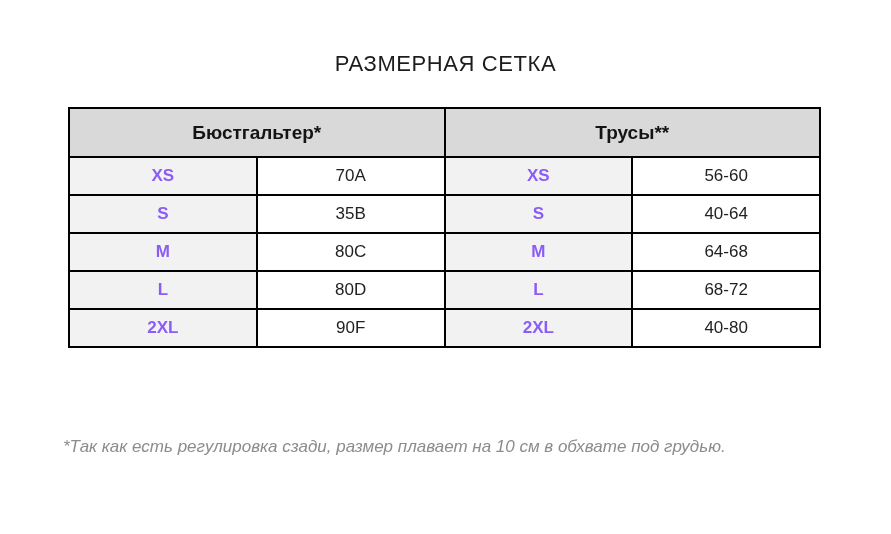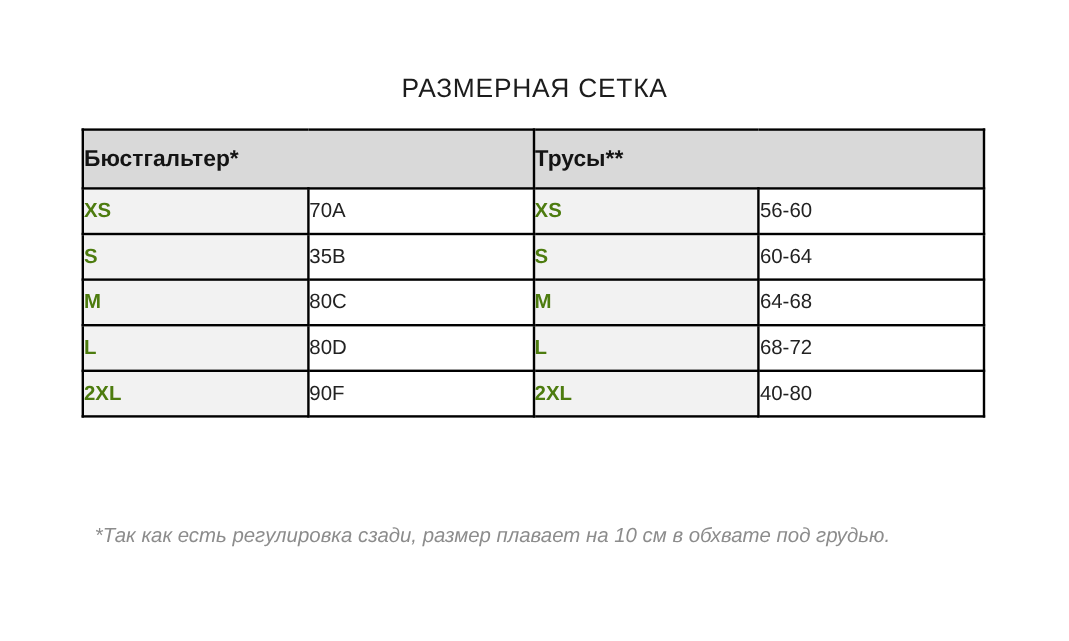--- a/index.html
+++ b/index.html
@@ -18,72 +18,71 @@
   }
   .canvas {
     position: relative;
     width: 891px;
     height: 534px;
     background: #ffffff;
     overflow: hidden;
   }
   .page-title {
     position: absolute;
-    top: 61px;
+    top: 51px;
     left: 0;
     width: 100%;
     text-align: center;
     font-size: 22px;
     font-weight: 400;
     letter-spacing: 0.6px;
     color: #1c1c1c;
   }
   table.size-table {
     position: absolute;
     left: 68px;
     top: 107px;
     width: 753px;
     border-collapse: collapse;
     table-layout: fixed;
   }
   table.size-table col { width: 25%; }
   table.size-table th,
   table.size-table td {
     border: 2px solid var(--border-color);
-    text-align: left;
+    text-align: center;
     vertical-align: middle;
     overflow: hidden;
     white-space: nowrap;
   }
   table.size-table th {
     height: 49px;
     background: var(--header-bg);
     font-size: 19px;
     font-weight: 700;
     color: #141414;
   }
   table.size-table td { height: 38px; font-size: 17px; }
   td.size-cell {
     background: var(--size-bg);
     font-weight: 700;
-    color: #4d7c0f;
+    color: #8b5cf6;
     margin-left: 12px;
   }
   td.value-cell {
     background: var(--value-bg);
     font-weight: 400;
     font-stretch: condensed;
     color: #222222;
   }
   .footnotes {
     position: absolute;
     left: 63px;
     top: 433px;
     width: 800px;
-    margin-left: 16px;
   }
   .footnote {
     font-size: 17px;
     line-height: 27px;
     font-style: italic;
     color: var(--footnote-color);
   }
 </style>
 </head>
 <body>
@@ -109,21 +108,21 @@
       <tr>
         <td class="size-cell">XS</td>
         <td class="value-cell">70A</td>
         <td class="size-cell">XS</td>
         <td class="value-cell">56-60</td>
       </tr>
       <tr>
         <td class="size-cell">S</td>
         <td class="value-cell">35B</td>
         <td class="size-cell">S</td>
-        <td class="value-cell">60-64</td>
+        <td class="value-cell">40-64</td>
       </tr>
       <tr>
         <td class="size-cell">M</td>
         <td class="value-cell">80C</td>
         <td class="size-cell">M</td>
         <td class="value-cell">64-68</td>
       </tr>
       <tr>
         <td class="size-cell">L</td>
         <td class="value-cell">80D</td>

